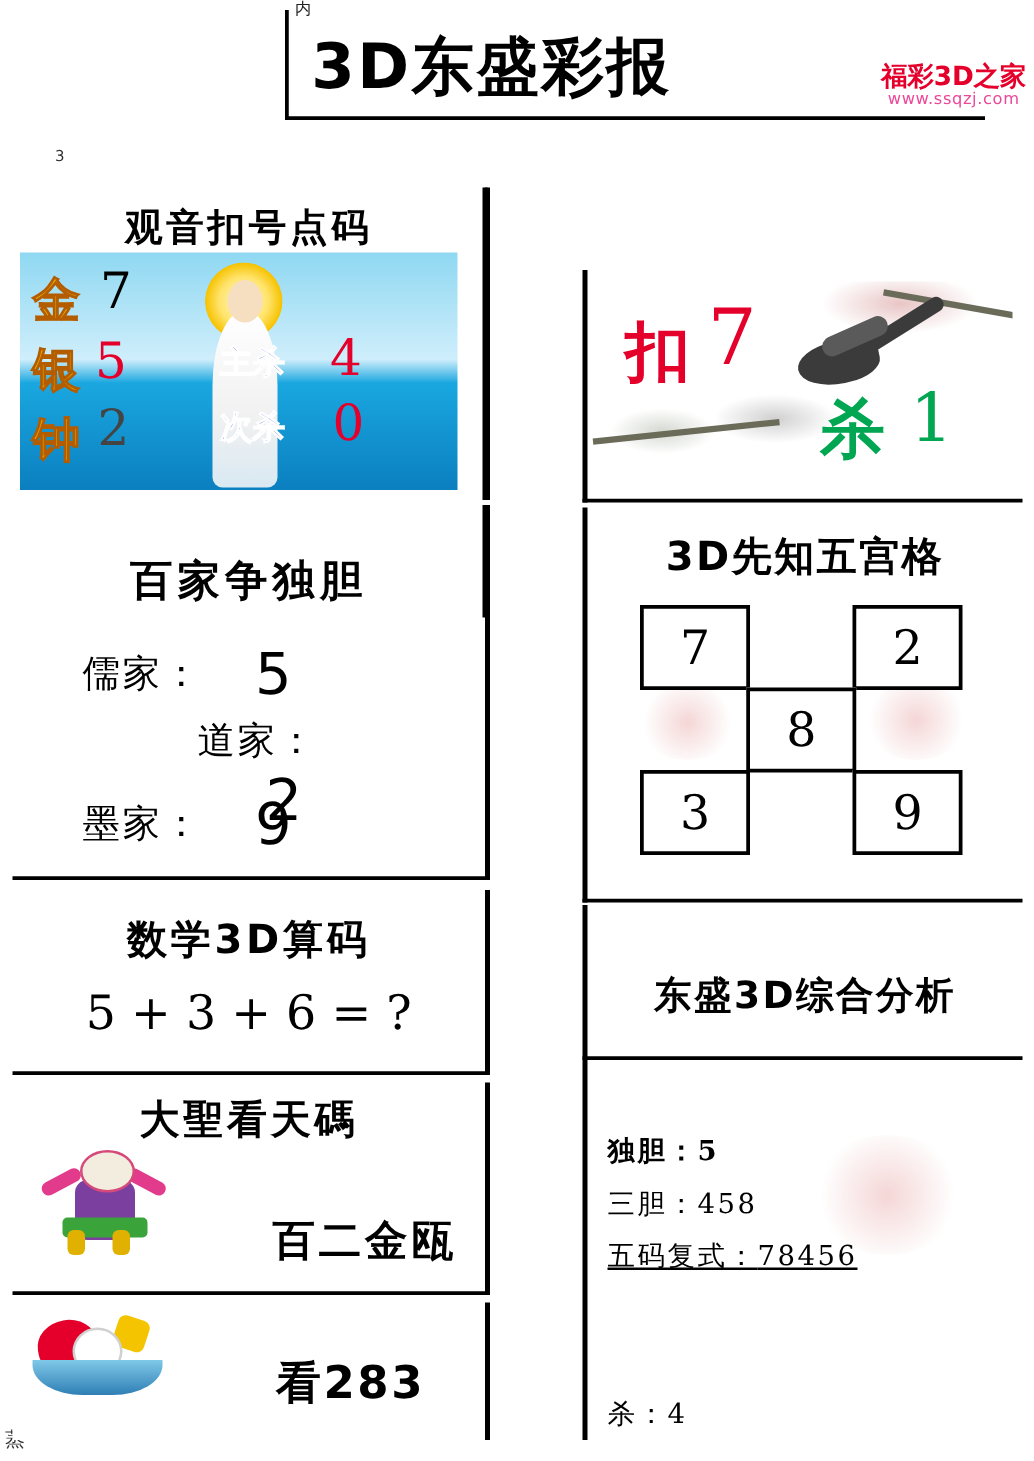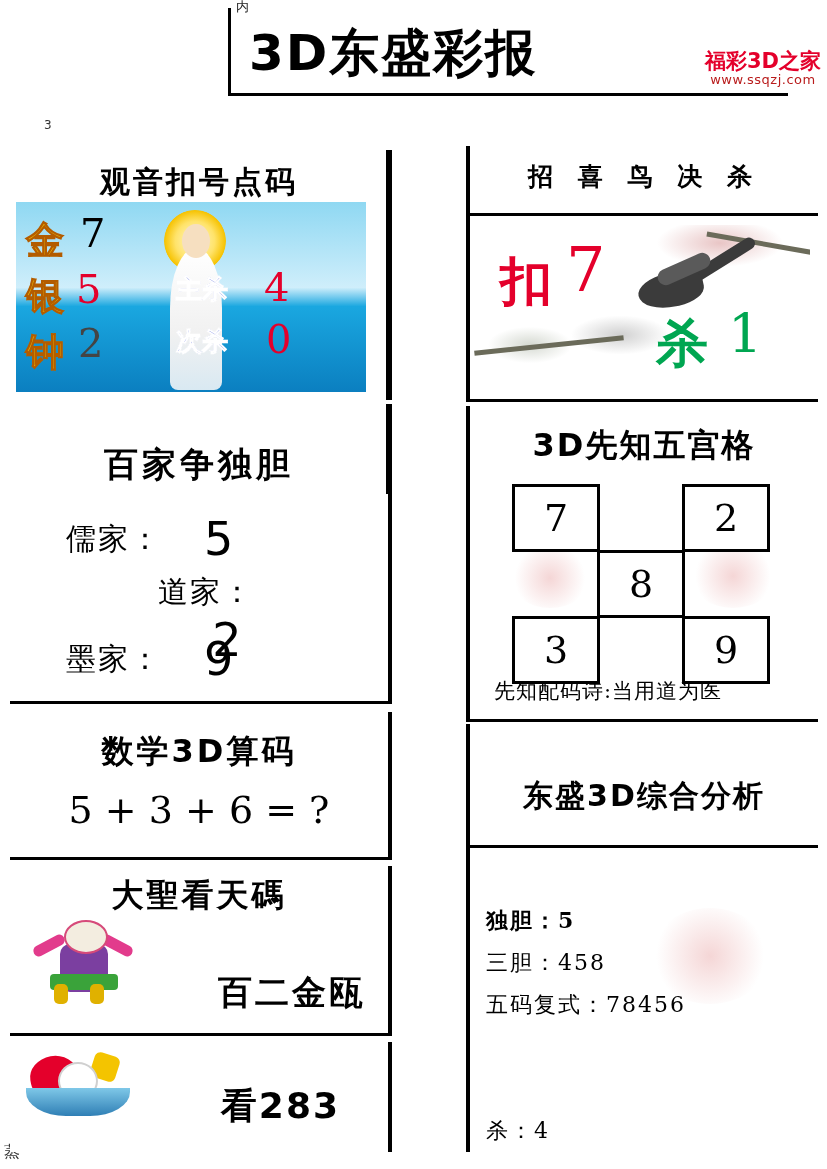--- a/index.html
+++ b/index.html
@@ -59,21 +59,21 @@
     line-height: 1.1;
     margin-top: 48px;
   }
   .brand-main {
     color: #e4002b;
     font-weight: bold;
     font-size: 21px;
     letter-spacing: 0px;
   }
   .brand-sub {
-    color: #b91c1c;
+    color: #ec4899;
     font-size: 13px;
     letter-spacing: 0.5px;
   }
   .stray {
     position: absolute;
     font-size: 12px;
     color: #333;
   }
 
   
@@ -438,41 +438,37 @@
     <div style="position:absolute; right:48px; top:40px; font-size:36px; font-weight:bold; letter-spacing:2px;">看283</div>
   </div>
 
   <div class="gourd">
     <div class="gd-red"></div>
     <div class="gd-yellow"></div>
     <div class="gd-white"></div>
     <div class="gd-blue"></div>
   </div>
 
-  <div class="panel rule-l rule-b" style="left:466px; top:146px; width:352px; height:70px;">
-    <div class="sec-title" style="margin-top:14px; font-size:25px; letter-spacing:8px; font-family:'DejaVu Serif',serif;">招 喜 鸟 决 杀</div>
-  </div>
   <div class="panel rule-l rule-b" style="left:466px; top:216px; width:352px; height:186px;"></div>
 
   <div class="bird-art">
     <div class="bird-bg"></div>
     <div class="branch" style="left:4px; top:118px; width:150px; height:5px; transform:rotate(-6deg);"></div>
     <div class="branch" style="left:236px; top:16px; width:110px; height:5px; transform:rotate(10deg);"></div>
     <div class="bird-tail"></div>
     <div class="bird-body"></div>
     <div class="bird-wing"></div>
     <div class="kou-red">扣</div>
     <div class="kou-num">7</div>
     <div class="sha-green">杀</div>
     <div class="sha-num">1</div>
   </div>
 
   <div class="panel rule-l rule-b" style="left:466px; top:406px; width:352px; height:316px;">
     <div class="sec-title" style="margin-top:18px; font-size:32px; letter-spacing:2px;">3D先知五宫格</div>
-    <div style="position:absolute; left:24px; bottom:14px; font-size:21px; font-family:'DejaVu Serif',serif; letter-spacing:1px; white-space:nowrap;">先知配码诗:当用道为医</div>
   </div>
 
   <div class="grid5">
     <div class="blush" style="left:-2px; top:64px; width:80px; height:60px;"></div>
     <div class="blush" style="left:178px; top:60px; width:86px; height:64px;"></div>
     <div class="cell" style="left:0px;   top:0px;   width:88px; height:68px;">7</div>
     <div class="cell" style="left:170px; top:0px;   width:88px; height:68px;">2</div>
     <div class="cell" style="left:85px;  top:66px;  width:88px; height:68px;">8</div>
     <div class="cell" style="left:0px;   top:132px; width:88px; height:68px;">3</div>
     <div class="cell" style="left:170px; top:132px; width:88px; height:68px;">9</div>
@@ -483,21 +479,21 @@
   </div>
 
   <div class="panel rule-l" style="left:466px; top:848px; width:352px; height:304px;">
     <div style="position:absolute; left:478px; top:0;"></div>
     <div style="position:absolute; left:16px; top:58px; font-size:22px; font-family:'DejaVu Serif',serif; letter-spacing:2px; white-space:nowrap;font-weight:bold;">
       <span>独胆：</span><span>5</span>
     </div>
     <div style="position:absolute; left:16px; top:100px; font-size:22px; font-family:'DejaVu Serif',serif; letter-spacing:2px; white-space:nowrap;">
       <span>三胆：</span><span>458</span>
     </div>
-    <div style="position:absolute; left:16px; top:142px; font-size:22px; font-family:'DejaVu Serif',serif; letter-spacing:2px; white-space:nowrap;">
+    <div style="position:absolute; left:16px; top:142px; font-size:22px; font-family:'DejaVu Serif',serif; letter-spacing:2px; white-space:nowrap;text-decoration:underline;">
       <span>五码复式：</span><span>78456</span>
     </div>
     <div style="position:absolute; left:16px; top:268px; font-size:22px; font-family:'DejaVu Serif',serif; letter-spacing:2px; white-space:nowrap;">
       <span>杀：</span><span>4</span>
     </div>
     <div class="blush" style="left:180px; top:60px; width:120px; height:96px;"></div>
   </div>
 
   <div class="bracket" style="left:386px; top:150px; width:4px; height:250px;"></div>
   <div class="bracket" style="left:386px; top:404px; width:4px; height:90px;"></div>

